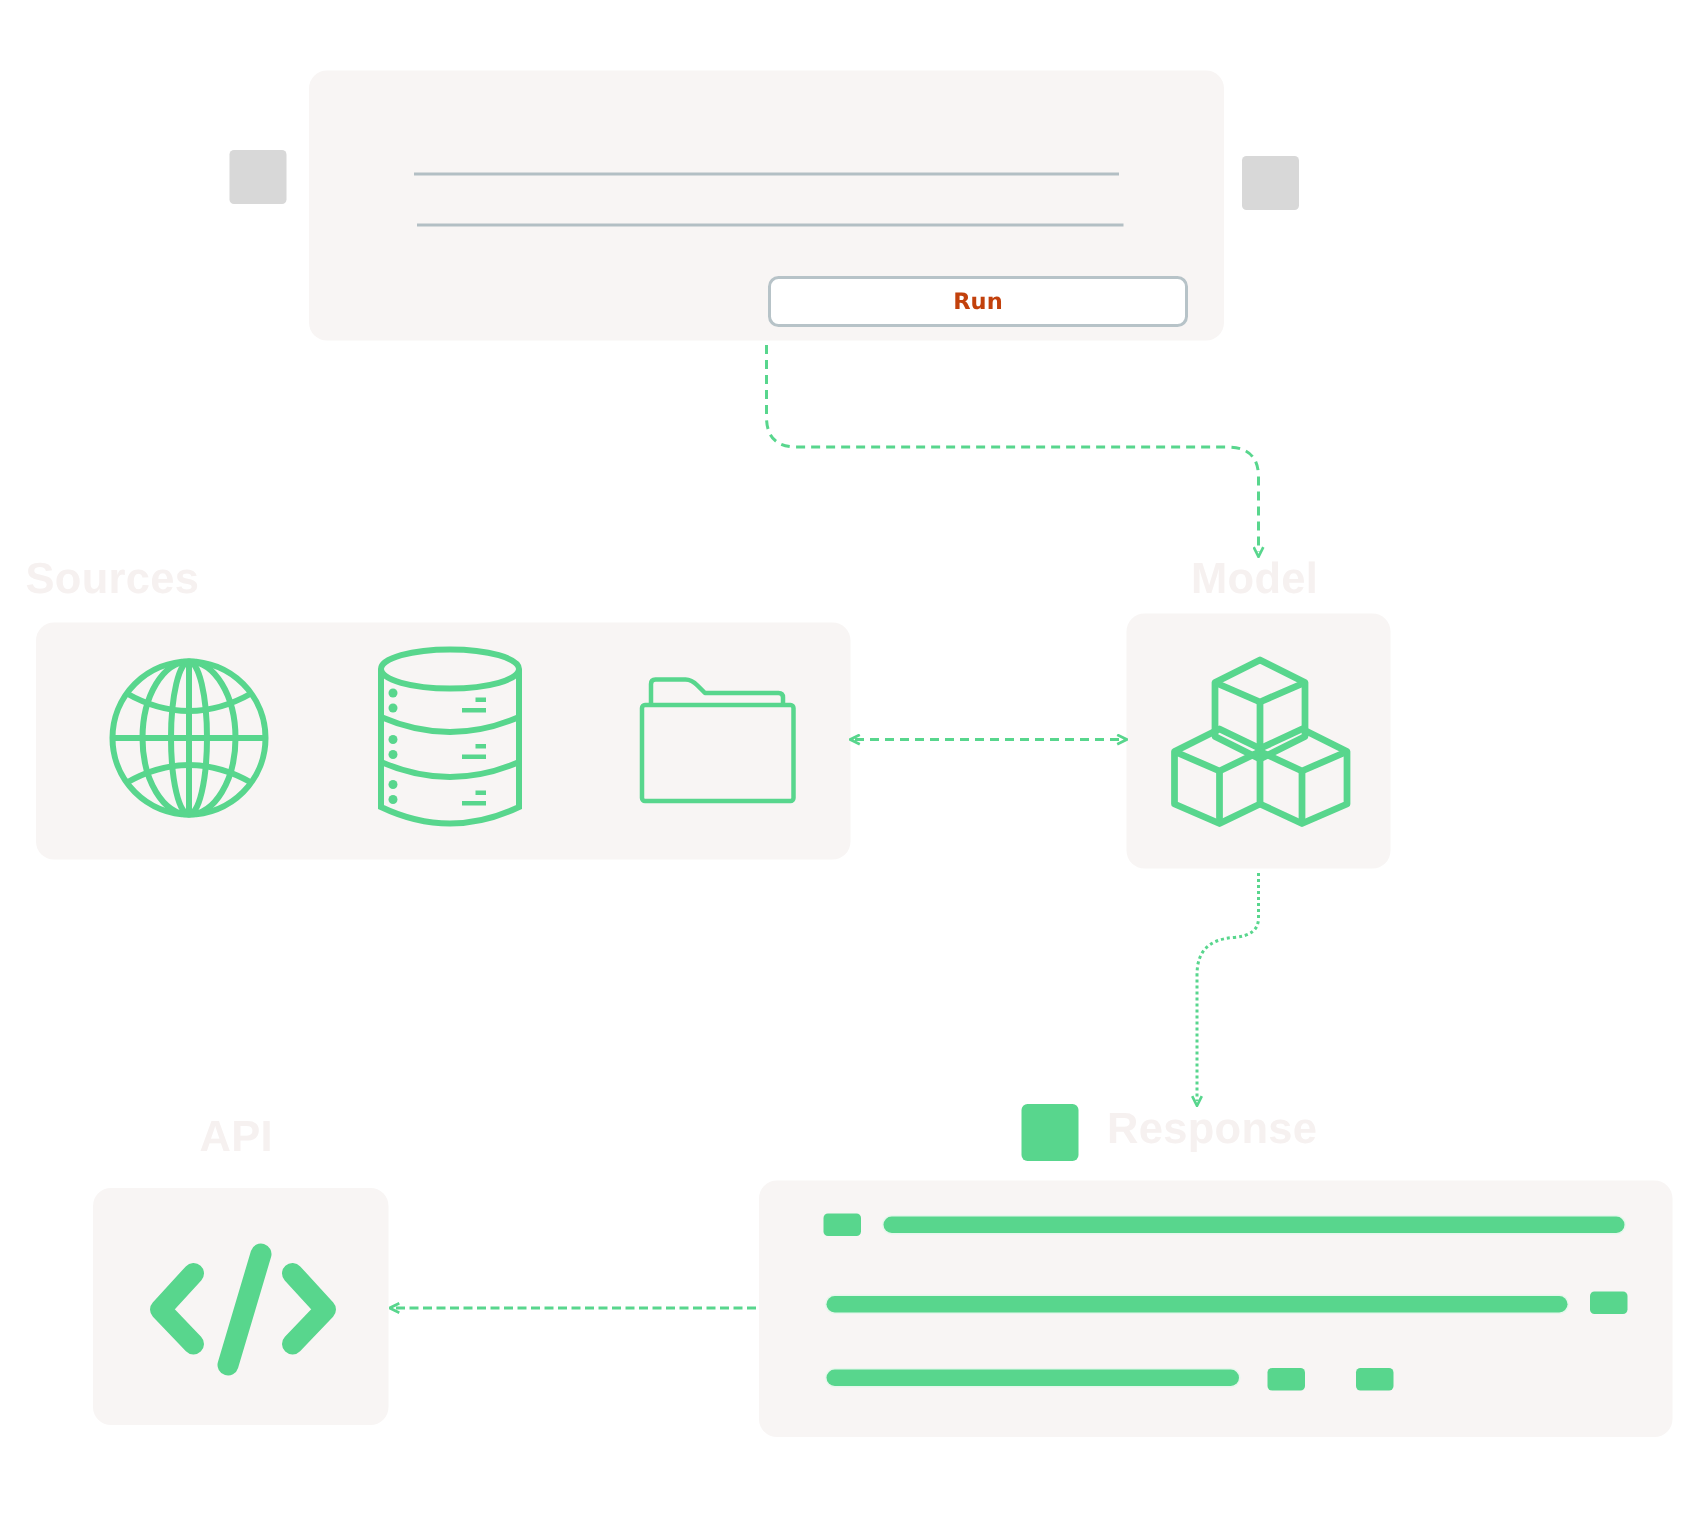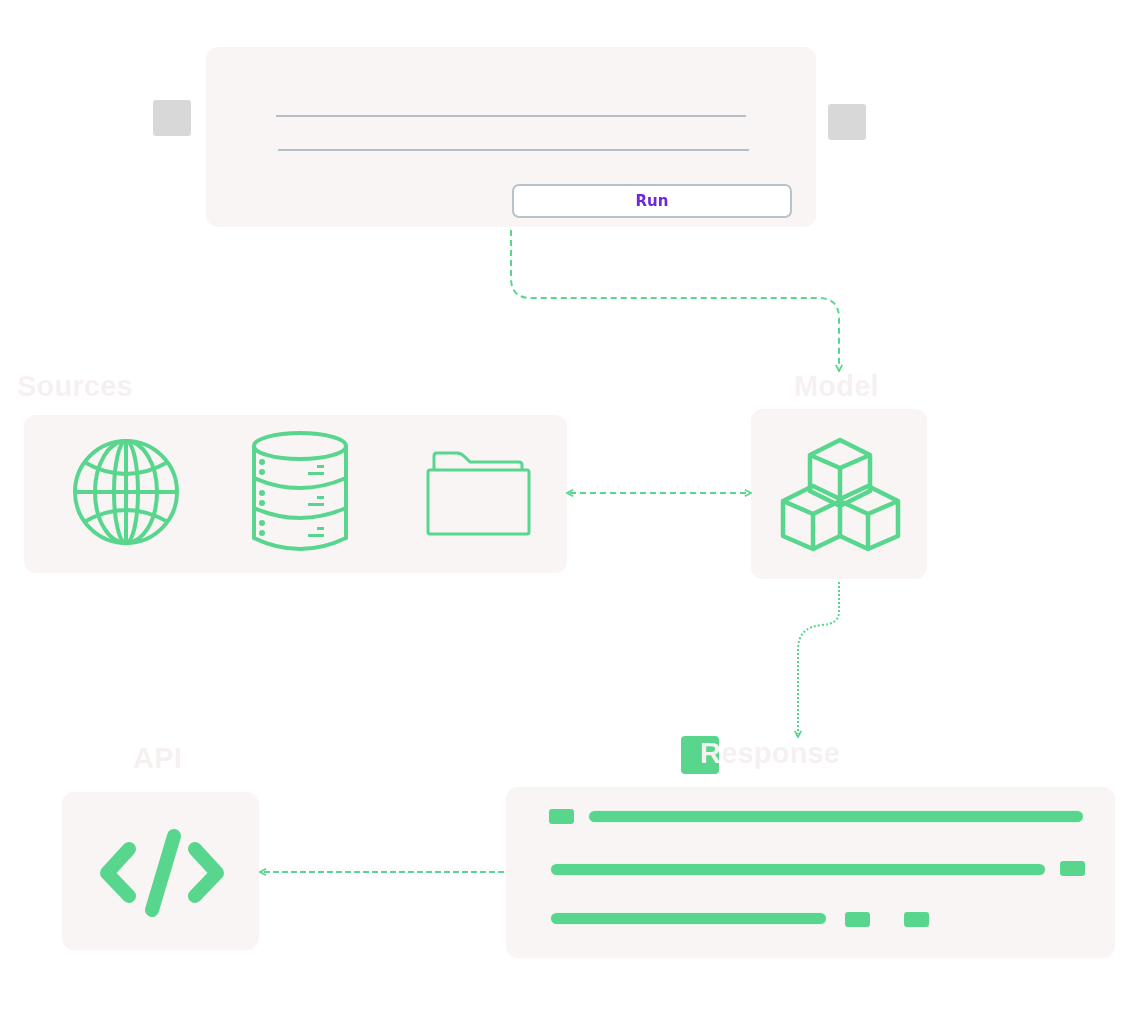--- a/index.html
+++ b/index.html
@@ -1,21 +1,21 @@
 <!DOCTYPE html>
 <html><head>
   <meta charset="utf-8">
   <style>
     html, body { margin: 0; padding: 0; background: #ffffff; }
     body { width: 1134px; height: 1017px; position: relative; overflow: hidden; font-family: "DejaVu Sans", sans-serif; }
     .panel { position: absolute; background: #f8f5f4; border-radius: 12px; }
     .label { position: absolute; font-family: Liberation Sans, sans-serif; font-weight: bold; font-size: 29px; color: #f6f1f0; letter-spacing: 0.2px; }
     .handle { position: absolute; width: 38px; height: 36px; background: #d8d8d8; border-radius: 3px; }
     .line { position: absolute; height: 2px; background: #b3bfc4; }
-    .run-btn { position: absolute; left: 512px; top: 184px; width: 280px; height: 34px; box-sizing: border-box; background: #ffffff; border: 2px solid #b7c3c8; border-radius: 7px; font-family: "DejaVu Sans", sans-serif; font-weight: bold; font-size: 15px; color: #6d28d9; display: flex; align-items: center; justify-content: center; cursor: pointer; }
+    .run-btn { position: absolute; left: 512px; top: 184px; width: 280px; height: 34px; box-sizing: border-box; background: #ffffff; border: 2px solid #b7c3c8; border-radius: 7px; font-family: "DejaVu Sans", sans-serif; font-weight: bold; font-size: 15px; color: #c2410c; display: flex; align-items: center; justify-content: center; cursor: pointer; }
     .bar { position: absolute; height: 11px; background: #58d68d; border-radius: 6px; box-shadow: 0 0 0 1px #e6f7ec; }
     .chip { position: absolute; width: 25px; height: 15px; background: #58d68d; border-radius: 3px; }
     svg.conn { position: absolute; left: 0; top: 0; overflow: visible; pointer-events: none; }
     .icon-svg { position: absolute; }
   </style>
 </head>
 <body>
 
 <div class="panel" style="left:206px; top:47px; width:610px; height:180px;"></div>
 <div class="handle" style="left:153px; top:100px;"></div>
@@ -83,21 +83,21 @@
     <path d="M3 64 L33 77 L60 64"></path>
       <line x1="33" y1="77" x2="33" y2="112"></line>
 
     <path d="M60 62 L88 49 L118 64 L118 99 L88 112 L60 99"></path>
     <path d="M60 64 L88 77 L118 64"></path>
       <line x1="88" y1="77" x2="88" y2="112"></line>
   </g>
 </svg>
 
 <div class="chip" style="left:681px; top:736px; width:38px; height:38px; border-radius:4px;"></div>
-<div class="label" style="left:688px; top:737px;margin-left:12px;">Response</div>
+<div class="label" style="left:726px; top:737px;margin-left:12px;">Response</div>
 <div class="panel" style="left:506px; top:787px; width:609px; height:171px;"></div>
 
 <div class="chip" style="left:549px; top:809px;"></div>
 <div class="bar" style="left:589px; top:811px; width:494px;"></div>
 <div class="bar" style="left:551px; top:864px; width:494px;"></div>
 <div class="chip" style="left:1060px; top:861px;"></div>
 <div class="bar" style="left:551px; top:913px; width:275px;"></div>
 <div class="chip" style="left:845px; top:912px;"></div>
 <div class="chip" style="left:904px; top:912px;"></div>
 

